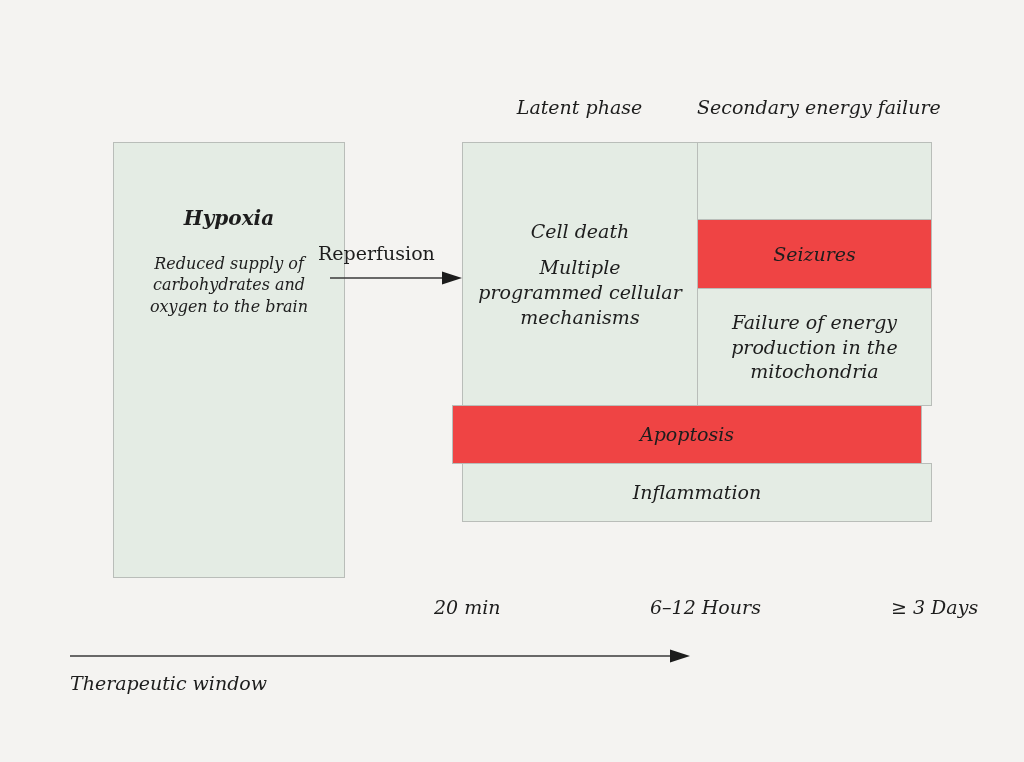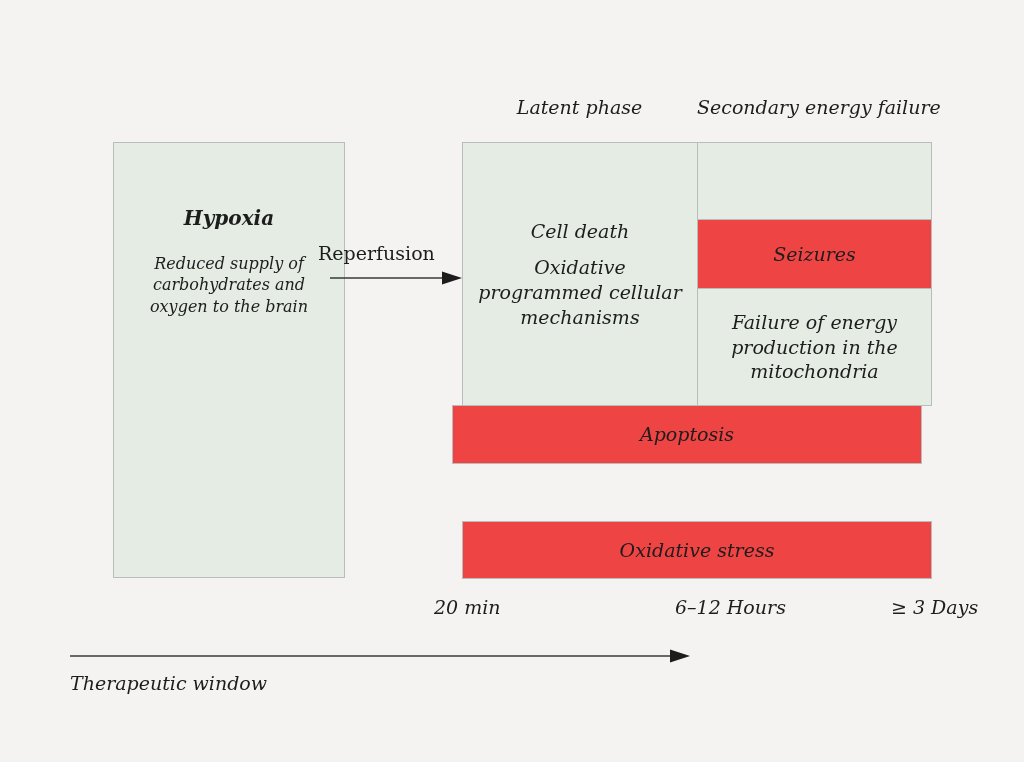--- a/index.html
+++ b/index.html
@@ -110,21 +110,21 @@
   
   .time-label {
     position: absolute;
     font-style: italic;
     font-size: 19px;
     color: #1d1d1d;
     white-space: nowrap;
     top: 596px;
   }
   #time-30min   { left: 434px; }
-  #time-6to12   { left: 650px; margin-left: 25px; }
+  #time-6to12   { left: 650px; }
   #time-3days   { left: 891px; }
 
   
   #therapeutic-arrow {
     position: absolute;
     left: 70px;
     top: 649px;
     width: 620px;
     height: 14px;
   }
@@ -157,33 +157,33 @@
 
   <div id="reperfusion-label">Reperfusion</div>
 
   <svg id="reperfusion-arrow" viewBox="0 0 132 14">
     <line x1="0" y1="7" x2="114" y2="7" stroke="#3a3a3a" stroke-width="1.6"></line>
     <polygon points="112,0.5 132,7 112,13.5" fill="#1c1c1c"></polygon>
   </svg>
 
   <div class="cell green" id="cell-celldeath">
     <div class="line-1">Cell death</div>
-    <div class="line-2">Oxidative programmed cellular mechanisms</div>
+    <div class="line-2">Multiple programmed cellular mechanisms</div>
   </div>
 
   <div class="cell green" id="cell-sec-blank"></div>
 
   <div class="cell white" id="cell-seizures">Seizures</div>
 
   <div class="cell green" id="cell-mito">Failure of energy production in the mitochondria</div>
 
   <div class="cell white" id="cell-apoptosis">Apoptosis</div>
 
+  <div class="cell green" id="cell-inflammation">Inflammation</div>
 
-  <div class="cell white" id="cell-oxidative">Oxidative stress</div>
 
   <div class="time-label" id="time-30min">20 min</div>
 
   <div class="time-label" id="time-6to12">6–12 Hours</div>
 
   <div class="time-label" id="time-3days">≥ 3 Days</div>
 
   <svg id="therapeutic-arrow" viewBox="0 0 620 14">
     <line x1="0" y1="7" x2="602" y2="7" stroke="#3a3a3a" stroke-width="1.4"></line>
     <polygon points="600,0.5 620,7 600,13.5" fill="#1c1c1c"></polygon>

